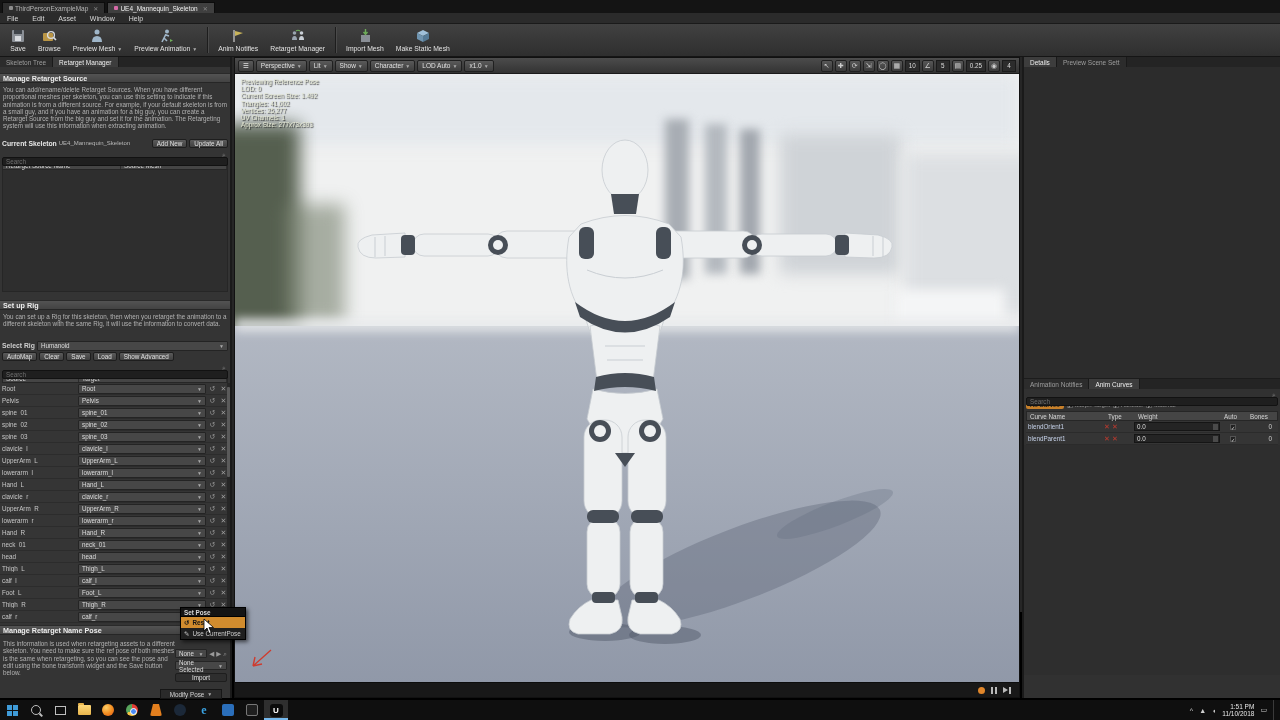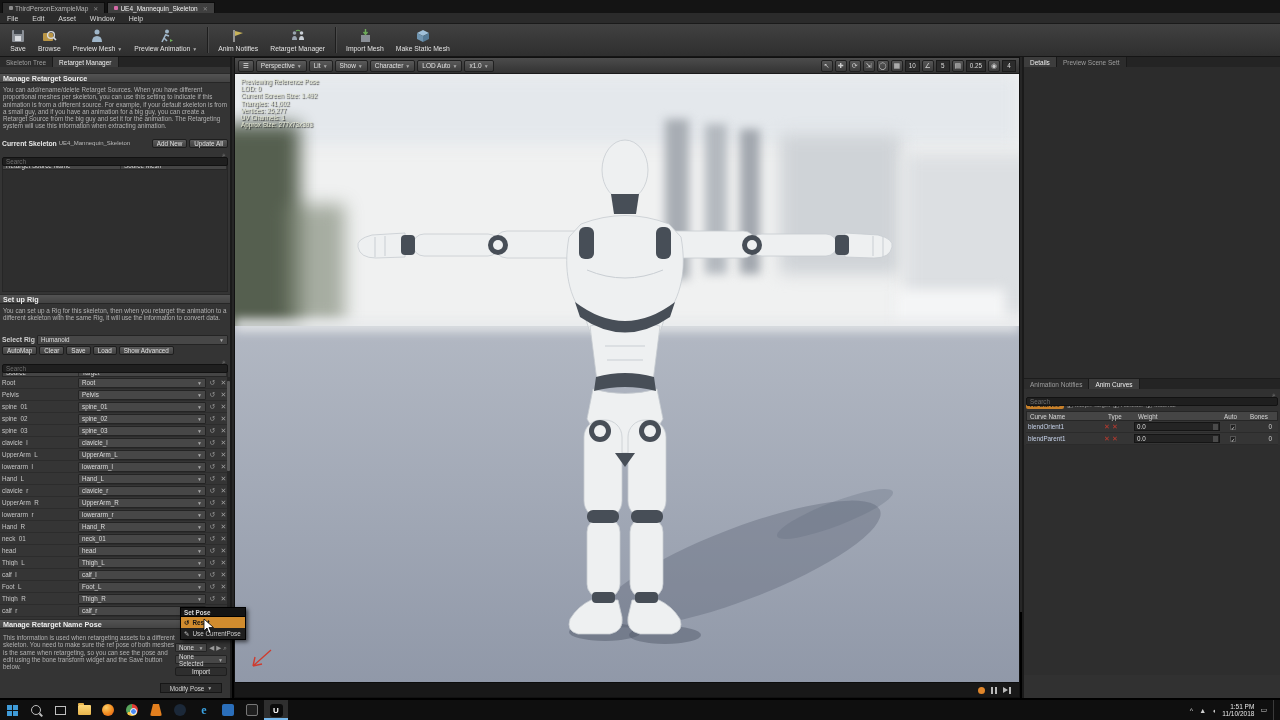--- a/index.html
+++ b/index.html
@@ -263,21 +263,21 @@
       <input placeholder="Search" style="">
       <span class="mag">⌕</span>
     </div>
 
     <div class="tblhead" style="margin:0 2px">
       <span class="col" style="width:118px">Retarget Source Name</span>
       <span class="col" style="flex:1">Source Mesh</span>
     </div>
     <div class="empty-list" style="margin:0 2px"></div>
 
-    <div class="sec-head" style="margin-top:2px">Set up Rig</div>
+    <div class="sec-head" style="margin-top:8px">Set up Rig</div>
     <div class="desc" style="height:30px">You can set up a Rig for this skeleton, then when you retarget the animation to a different skeleton with the same Rig, it will use the information to convert data.</div>
 
     <div class="lp-row" style="height:11px">
       <span class="cs-label" style="font-size:6.8px;font-weight:bold">Select Rig</span>
       <div class="dd" style="flex:1;height:10px">
         <span>Humanoid</span>
         <span class="caret">▼</span>
       </div>
     </div>
 

